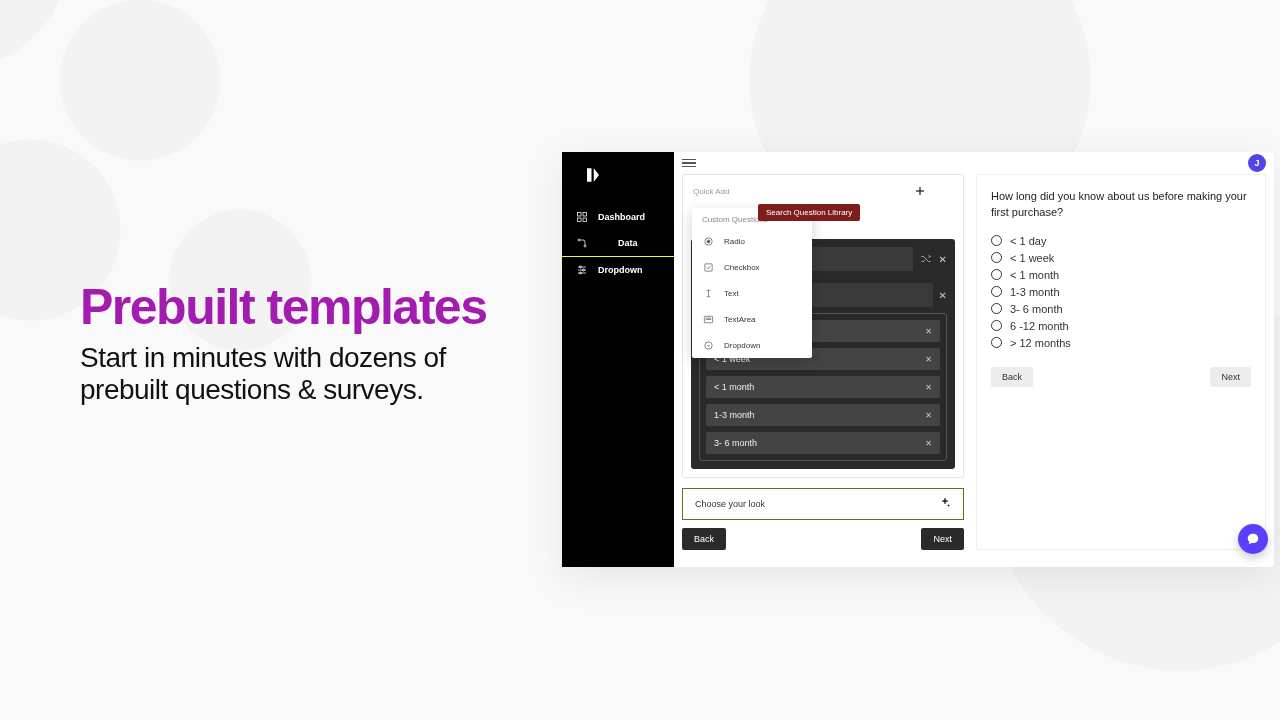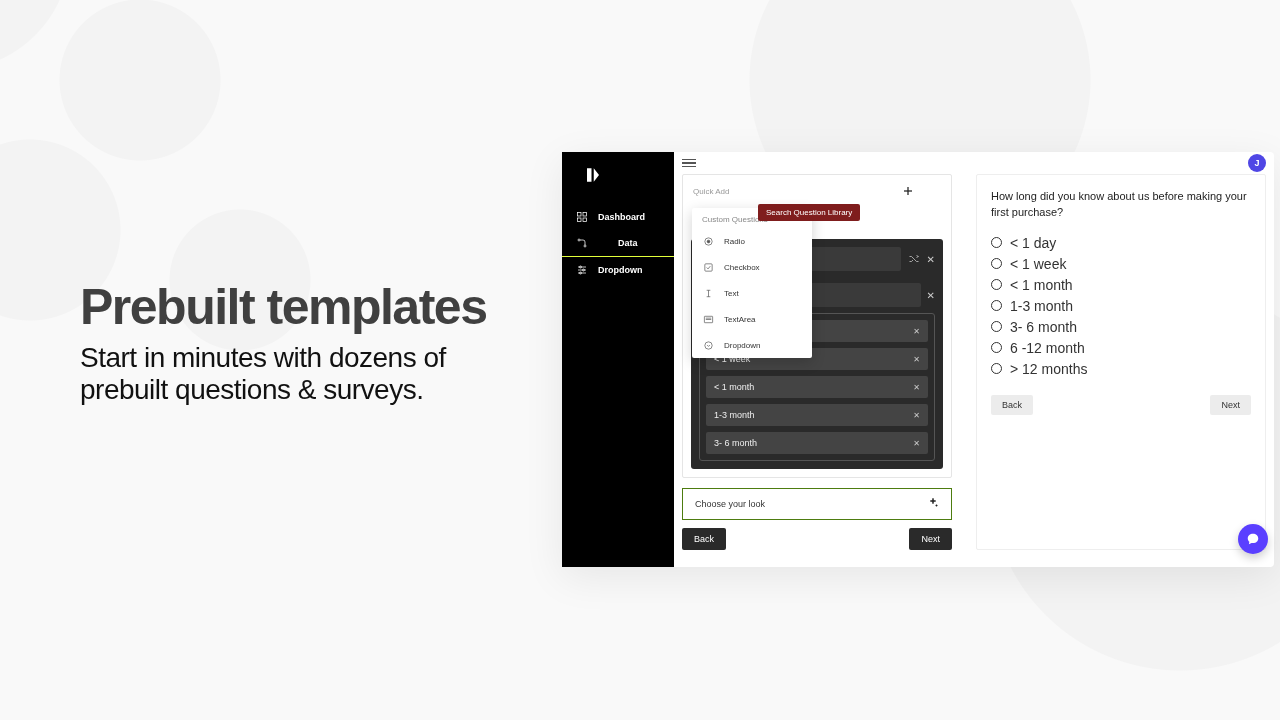--- a/index.html
+++ b/index.html
@@ -20,21 +20,21 @@
     radial-gradient(circle at 240px 280px, #f3f3f3 70px, transparent 71px),
     radial-gradient(circle at 920px 80px, #f3f3f3 170px, transparent 171px),
     radial-gradient(circle at 1180px 480px, #f3f3f3 190px, transparent 191px);
   pointer-events: none;
 }
 .marketing {
   position: absolute;
   left: 80px;
   top: 278px;
 }
-.marketing h1 { font-size: 50px; font-weight: 700; letter-spacing: -1.5px; color: #404040; }
+.marketing h1 { font-size: 50px; font-weight: 700; letter-spacing: -1.5px; color: #a21caf; }
 .marketing p { font-size: 28px; font-weight: 500; color: #111; line-height: 1.15; margin-top: 6px; letter-spacing: -0.5px; max-width: 460px; }
 
 .app-frame {
   position: absolute;
   left: 562px;
   top: 152px;
   width: 712px;
   height: 415px;
   background: #fff;
   display: flex;
@@ -79,21 +79,21 @@
 .hamburger span { height: 1.5px; background: #555; }
 .avatar {
   width: 18px; height: 18px; border-radius: 50%;
   background: #4f46e5; color: #fff; font-size: 9px; font-weight: 600;
   display: flex; align-items: center; justify-content: center;
 }
 
 .builder-wrap {
   padding: 0 8px 0 8px;
   display: flex;
-  gap: 24px;
+  gap: 12px;
 }
 .builder-col {
   flex: 1;
   min-width: 0;
   position: relative;
 }
 .quick-add-card {
   background: #fff;
   border: 1px solid #e5e5e5;
   border-radius: 2px;
@@ -197,21 +197,21 @@
 .preview-col {
   width: 290px;
   background: #fff;
   border: 1px solid #eee;
   border-radius: 2px;
   padding: 14px;
 }
 .preview-q { font-size: 11px; color:#222; line-height:1.45; margin-bottom: 14px; }
 .radio-row { display:flex; align-items:center; gap:8px; margin-bottom: 5px; cursor:pointer; }
 .radio-circle { width:11px; height:11px; border:1.5px solid #333; border-radius:50%; flex-shrink:0; }
-.radio-label { font-size: 14px; color:#333; }
+.radio-label { font-size: 11px; color:#333; }
 .preview-nav { display:flex; justify-content:space-between; margin-top:18px; }
 .preview-btn { background:#ececec; color:#333; font-size:9px; padding:5px 11px; border-radius:2px; cursor:pointer; }
 
 .chat-bubble {
   position: fixed;
   right: 12px;
   bottom: 166px;
   width: 30px; height: 30px;
   background: #5a3fff;
   border-radius: 50%;

